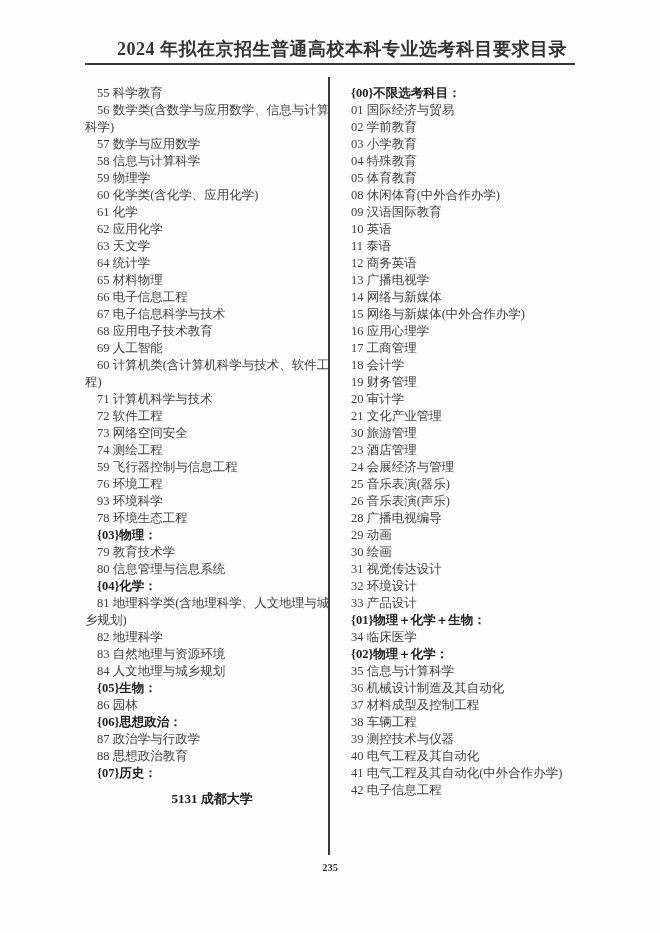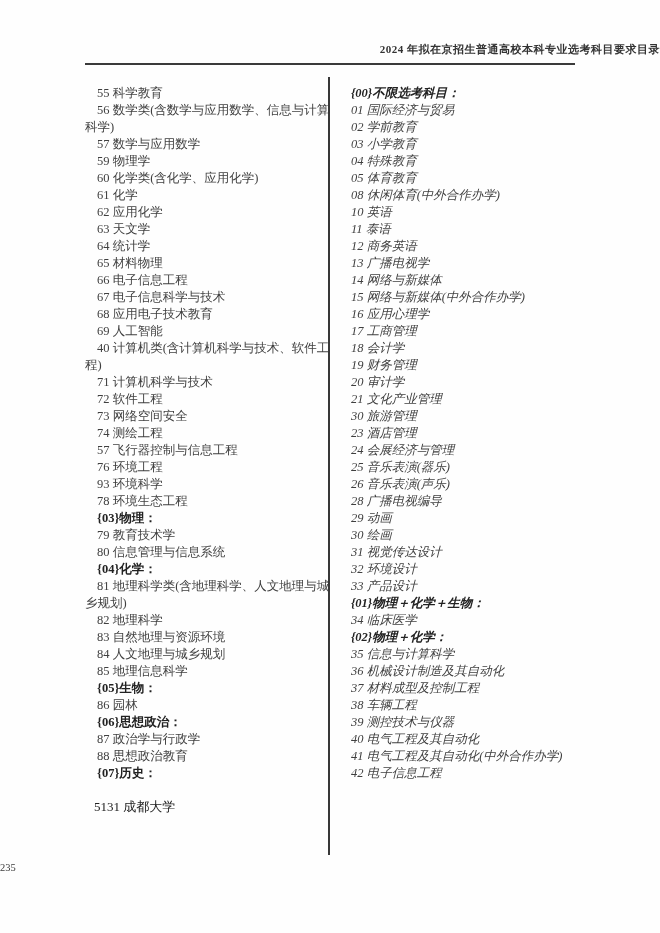--- a/index.html
+++ b/index.html
@@ -11,22 +11,22 @@
     position: relative;
     width: 660px;
     height: 933px;
     background: #fefefe;
     overflow: hidden;
     font-family: "Liberation Serif", serif;
     color: #3f3f3f;
   }
   .doc-title {
     padding-top: 41px;
-    text-align: right;
-    font-size: 11px;
+    text-align: center;
+    font-size: 18px;
     font-weight: bold;
     letter-spacing: 0.5px;
     color: #333333;
     line-height: 17px;
     padding-left: 24px;
   }
   .header-rule {
     width: 490px;
     margin: 5px auto 0 auto;
     border: none;
@@ -42,21 +42,20 @@
   }
   .col {
     box-sizing: border-box;
   }
   .col-left {
     width: 245px;
   }
   .col-right {
     flex: 1;
     margin-left: 9px;
-    font-style: italic;
   }
   .column-divider {
     position: absolute;
     left: 328px;
     top: 77px;
     width: 2px;
     height: 778px;
     background: #383838;
   }
   p.line {
@@ -64,95 +63,98 @@
     font-size: 12.5px;
     line-height: 17px;
     text-indent: 12px;
     color: #3f3f3f;
   }
   p.section {
     font-weight: bold;
     color: #222222;
   }
   p.school {
-    font-weight: normal;
+    font-weight: bold;
     color: #222222;
-    margin-top: 16px;
+    margin-top: 8px;
     font-size: 13px;
     text-indent: 9px;
+    text-align: center;
   }
   .page-number {
     position: absolute;
     top: 862px;
     left: 0;
     right: 0;
+    text-align: center;
     font-size: 10.5px;
-    font-weight: normal;
+    font-weight: bold;
     color: #3a3a3a;
   }
 </style>
 </head>
 <body>
 
 <div class="page">
 
   <div class="doc-title">2024 年拟在京招生普通高校本科专业选考科目要求目录</div>
 
   <div class="header-rule"></div>
 
   <div class="content">
     <div class="col col-left">
         <p class="line item">55 科学教育</p>
         <p class="line item">56 数学类(含数学与应用数学、信息与计算科学)</p>
         <p class="line item">57 数学与应用数学</p>
+        <p class="line item">58 信息与计算科学</p>
         <p class="line item">59 物理学</p>
         <p class="line item">60 化学类(含化学、应用化学)</p>
         <p class="line item">61 化学</p>
         <p class="line item">62 应用化学</p>
         <p class="line item">63 天文学</p>
         <p class="line item">64 统计学</p>
         <p class="line item">65 材料物理</p>
         <p class="line item">66 电子信息工程</p>
         <p class="line item">67 电子信息科学与技术</p>
         <p class="line item">68 应用电子技术教育</p>
         <p class="line item">69 人工智能</p>
-        <p class="line item">40 计算机类(含计算机科学与技术、软件工程)</p>
+        <p class="line item">60 计算机类(含计算机科学与技术、软件工程)</p>
         <p class="line item">71 计算机科学与技术</p>
         <p class="line item">72 软件工程</p>
         <p class="line item">73 网络空间安全</p>
         <p class="line item">74 测绘工程</p>
-        <p class="line item">57 飞行器控制与信息工程</p>
+        <p class="line item">59 飞行器控制与信息工程</p>
         <p class="line item">76 环境工程</p>
         <p class="line item">93 环境科学</p>
         <p class="line item">78 环境生态工程</p>
         <p class="line section">{03}物理：</p>
         <p class="line item">79 教育技术学</p>
         <p class="line item">80 信息管理与信息系统</p>
         <p class="line section">{04}化学：</p>
         <p class="line item">81 地理科学类(含地理科学、人文地理与城乡规划)</p>
         <p class="line item">82 地理科学</p>
         <p class="line item">83 自然地理与资源环境</p>
         <p class="line item">84 人文地理与城乡规划</p>
-        <p class="line item">85 地理信息科学</p>
         <p class="line section">{05}生物：</p>
         <p class="line item">86 园林</p>
         <p class="line section">{06}思想政治：</p>
         <p class="line item">87 政治学与行政学</p>
         <p class="line item">88 思想政治教育</p>
         <p class="line section">{07}历史：</p>
         <p class="line school">5131 成都大学</p>
       </div>
     <div class="col col-right">
         <p class="line section">{00}不限选考科目：</p>
         <p class="line item">01 国际经济与贸易</p>
         <p class="line item">02 学前教育</p>
         <p class="line item">03 小学教育</p>
         <p class="line item">04 特殊教育</p>
         <p class="line item">05 体育教育</p>
         <p class="line item">08 休闲体育(中外合作办学)</p>
+        <p class="line item">09 汉语国际教育</p>
         <p class="line item">10 英语</p>
         <p class="line item">11 泰语</p>
         <p class="line item">12 商务英语</p>
         <p class="line item">13 广播电视学</p>
         <p class="line item">14 网络与新媒体</p>
         <p class="line item">15 网络与新媒体(中外合作办学)</p>
         <p class="line item">16 应用心理学</p>
         <p class="line item">17 工商管理</p>
         <p class="line item">18 会计学</p>
         <p class="line item">19 财务管理</p>

